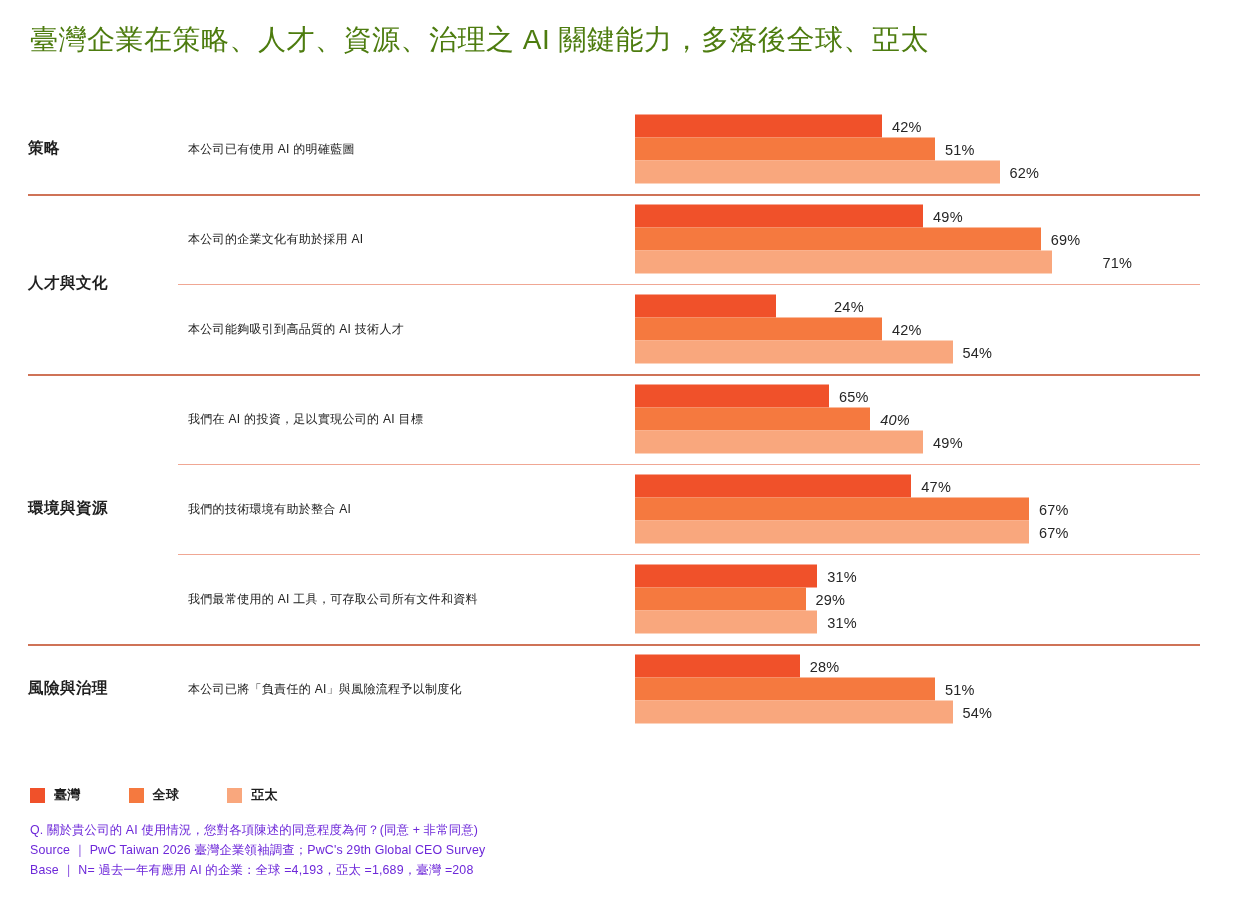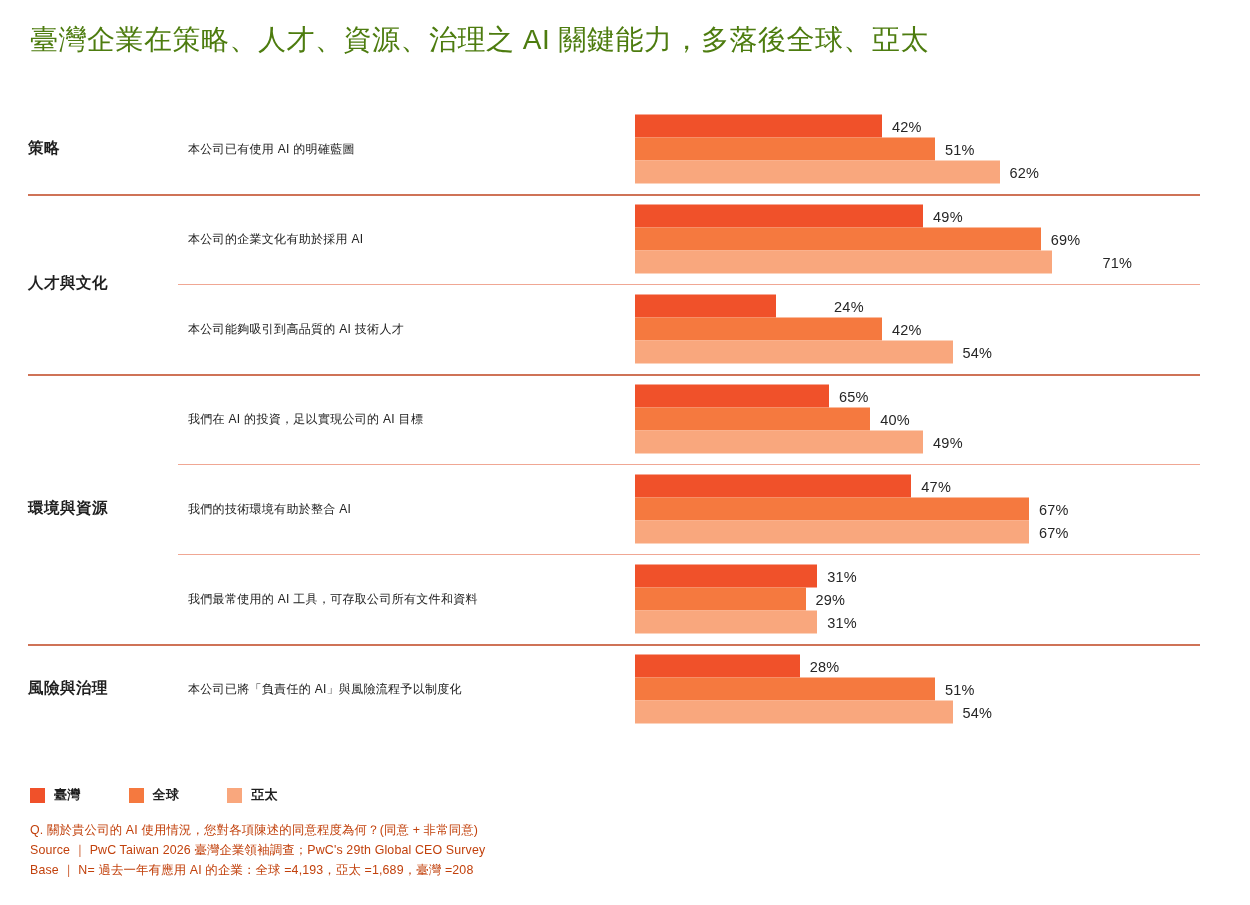--- a/index.html
+++ b/index.html
@@ -147,21 +147,21 @@
     color: #1f1f1f;
     letter-spacing: 0.3px;
   }
 
   
   .notes {
     position: absolute;
     left: 30px;
     top: 820px;
     font-size: 12.4px;
-    color: #c2410c;
+    color: #6d28d9;
     line-height: 1.62;
     letter-spacing: 0.15px;
   }
   .notes div { white-space: nowrap; }
 </style>
 </head>
 <body>
 
 <div class="title">臺灣企業在策略、人才、資源、治理之 AI 關鍵能力，多落後全球、亞太</div>
 
@@ -229,21 +229,21 @@
       <div class="cat-label" style="top: 125px;">環境與資源</div>
       <div class="row" style="position: absolute; top: 0px; left: 0px; width: 1250px;">
         <div class="stmt">我們在 AI 的投資，足以實現公司的 AI 目標</div>
         <div class="bars">
           <div class="barline">
             <div class="bar s0" style="width: 194.04px; background: rgb(240, 81, 42);"></div>
             <div class="val" style="left: 204.04px;">65%</div>
           </div>
           <div class="barline">
             <div class="bar s1" style="width: 235.2px; background: rgb(245, 121, 63);"></div>
-            <div class="val" style="left: 245.2px;">40%</div>
+            <div class="val" style="left: 245.2px; font-style: italic;">40%</div>
           </div>
           <div class="barline">
             <div class="bar s2" style="width: 288.12px; background: rgb(249, 167, 125);"></div>
             <div class="val" style="left: 298.12px;">49%</div>
           </div>
         </div>
       </div>
       <div class="sep-minor" style="top: 90px;"></div>
       <div class="row" style="position: absolute; top: 90px; left: 0px; width: 1250px;">
         <div class="stmt">我們的技術環境有助於整合 AI</div>

